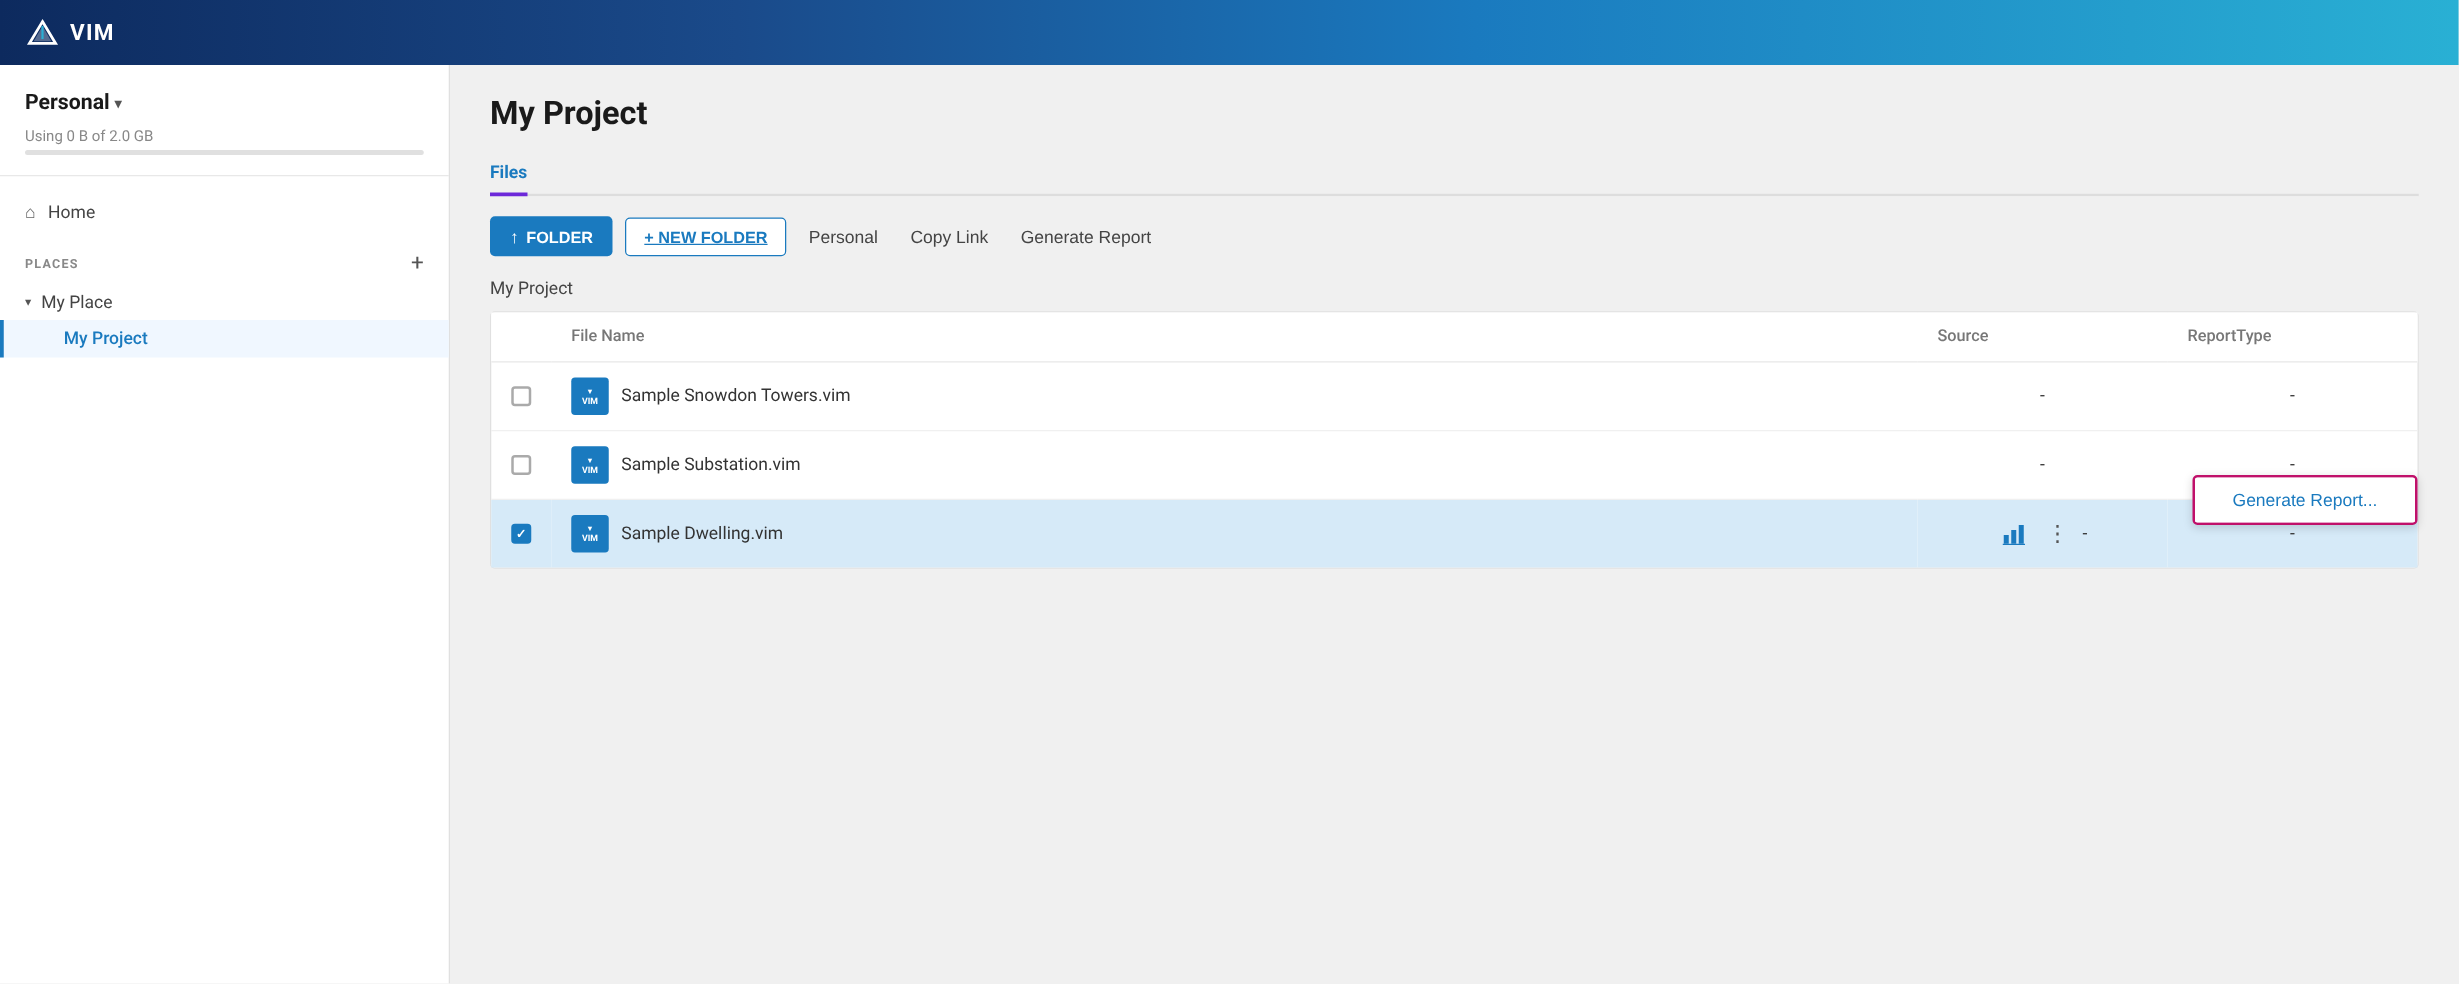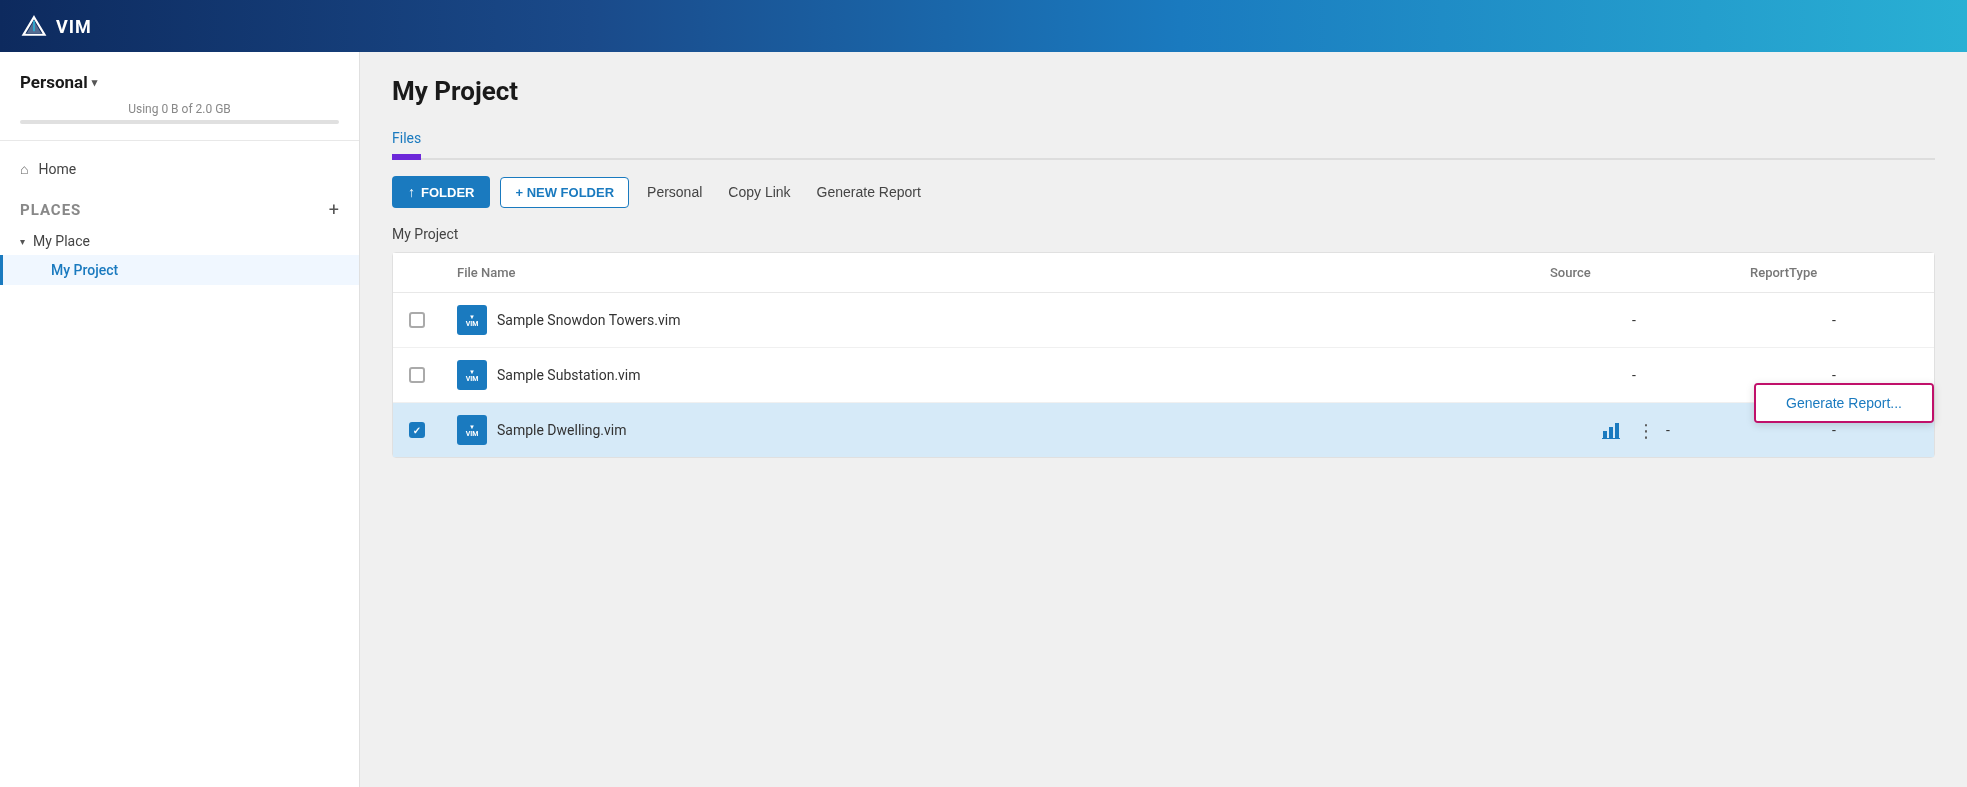--- a/index.html
+++ b/index.html
@@ -60,21 +60,20 @@
       display: flex;
       align-items: center;
       gap: 4px;
     }
     .sidebar-title-chevron {
       font-size: 11px;
       color: #555;
     }
     .storage-bar-container {
       padding: 6px 20px 16px 20px;
-      text-align: center;
     }
     .storage-text {
       font-size: 12px;
       color: #888;
       margin-bottom: 4px;
     }
     .storage-bar-bg {
       height: 4px;
       background: #e0e0e0;
       border-radius: 2px;
@@ -101,21 +100,21 @@
     }
     .home-icon { font-size: 14px; color: #666; }
 
     .places-header {
       display: flex;
       align-items: center;
       justify-content: space-between;
       padding: 16px 20px 8px 20px;
     }
     .places-label {
-      font-size: 15px;
+      font-size: 10px;
       font-weight: 700;
       color: #888;
       letter-spacing: 1px;
       text-transform: uppercase;
     }
     .places-add {
       font-size: 18px;
       color: #555;
       cursor: pointer;
       line-height: 1;
@@ -165,22 +164,22 @@
     .tabs-bar {
       display: flex;
       border-bottom: 2px solid #ddd;
       margin-bottom: 0;
     }
     .tab-item {
       padding: 8px 0;
       margin-right: 24px;
       font-size: 14px;
       color: #1a7abf;
-      font-weight: 400;
-      border-bottom: 6px solid #6d28d9;
+      font-weight: 700;
+      border-bottom: 3px solid #6d28d9;
       cursor: pointer;
       margin-bottom: -2px;
     }
 
     .toolbar {
       display: flex;
       align-items: center;
       gap: 10px;
       padding: 16px 0 14px 0;
       background: #f0f0f0;
@@ -203,20 +202,21 @@
       color: #1a7abf;
       border: 1.5px solid #1a7abf;
       border-radius: 4px;
       padding: 7px 14px;
       font-size: 13px;
       font-weight: 600;
       cursor: pointer;
       display: flex;
       align-items: center;
       gap: 6px;
+      text-decoration: underline;
     }
     .toolbar-action {
       background: none;
       border: none;
       color: #444;
       font-size: 14px;
       cursor: pointer;
       padding: 6px 8px;
     }
 

